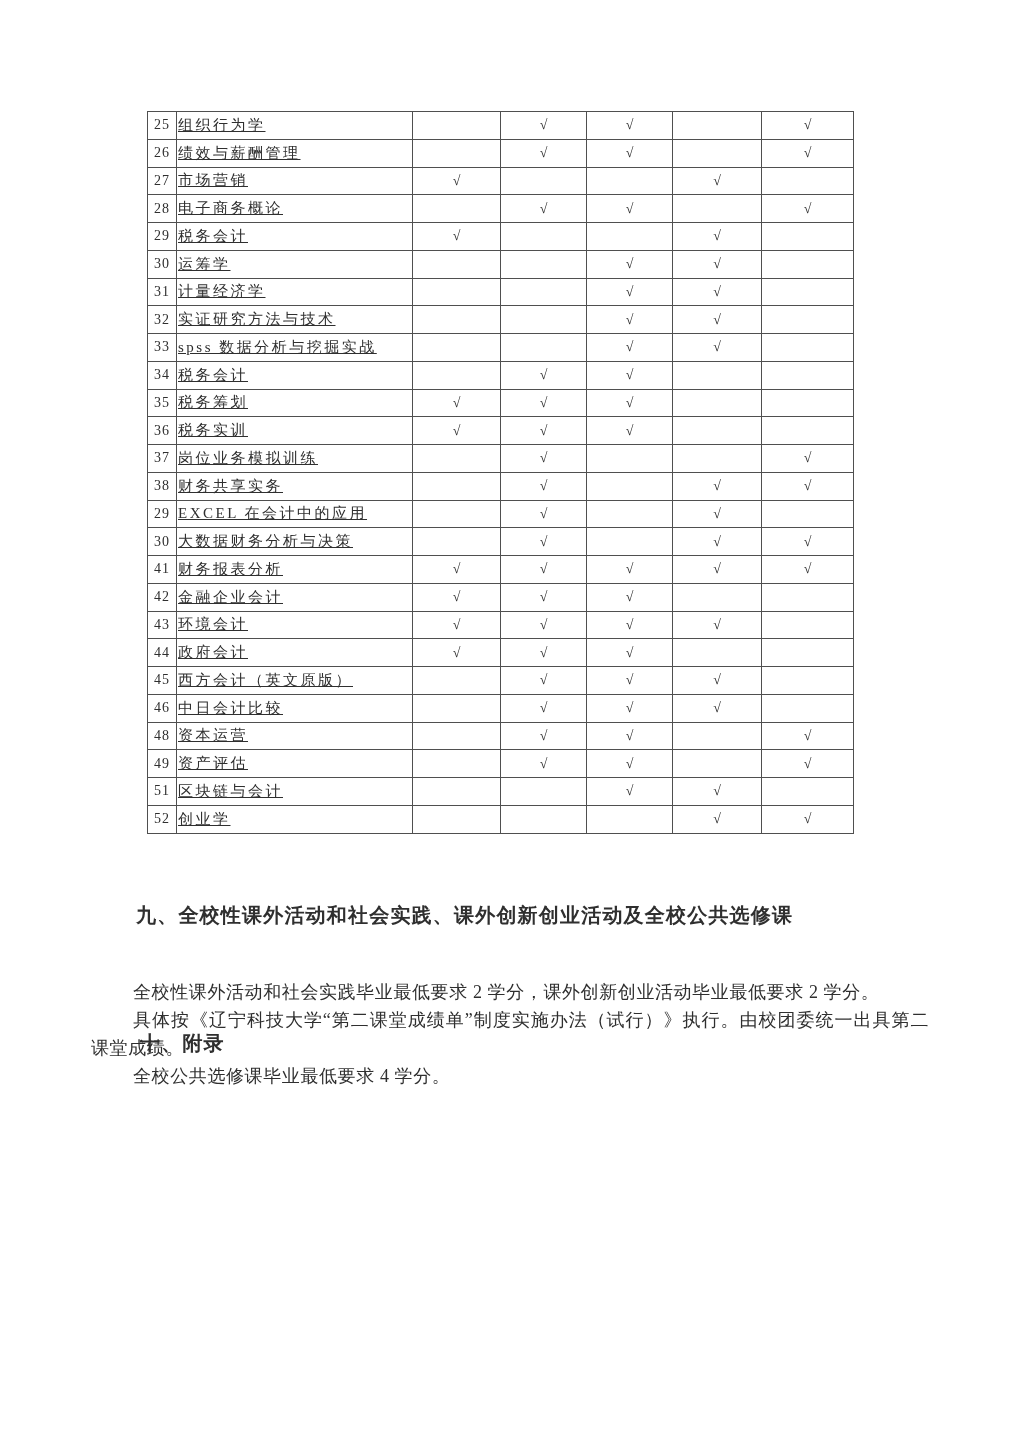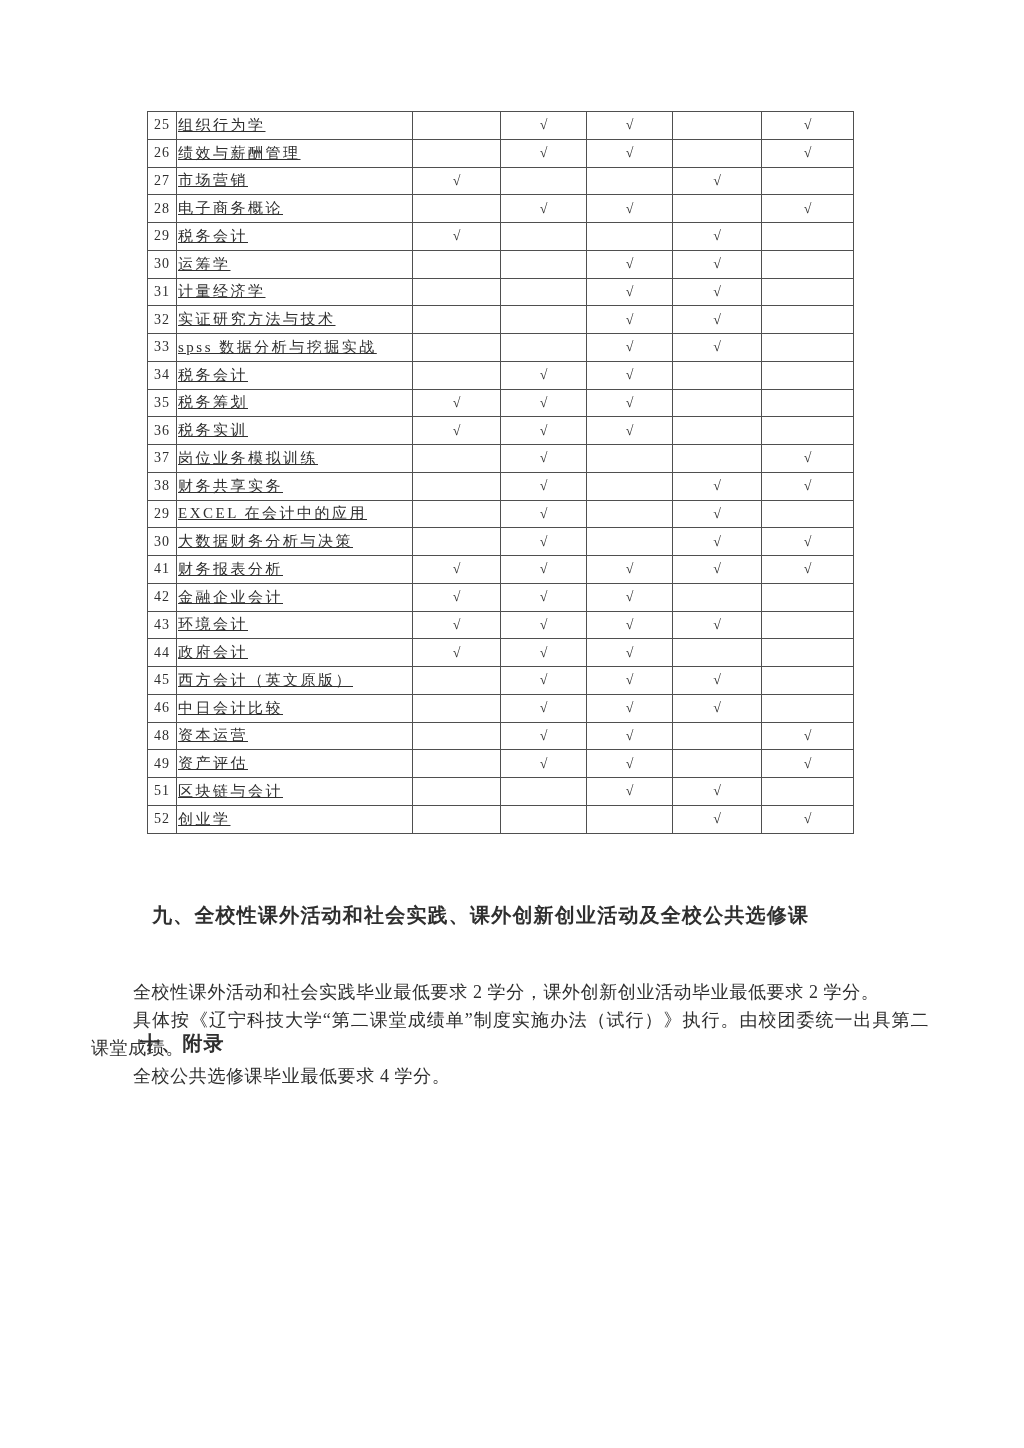--- a/index.html
+++ b/index.html
@@ -29,21 +29,21 @@
   td.chk  { text-align: center; font-size: 14px; }
   .heading {
     position: absolute;
     font-family: "Liberation Sans", "DejaVu Sans", sans-serif;
     font-weight: bold;
     font-size: 20px;
     letter-spacing: 1.2px;
     margin: 0;
     white-space: nowrap;
   }
-  .heading-nine { left: 152px; top: 902px; }
+  .heading-nine { left: 136px; top: 902px; }
   .heading-ten  { left: 140px; top: 1030px; }
   .body-text {
     position: absolute; left: 91px; top: 941px;
     width: 838px;
     font-size: 18px; line-height: 28px;
     letter-spacing: 0.6px;
     text-align: justify;
     margin-top: 37px;
   }
   .body-text p { margin: 0; text-indent: 42px; }

